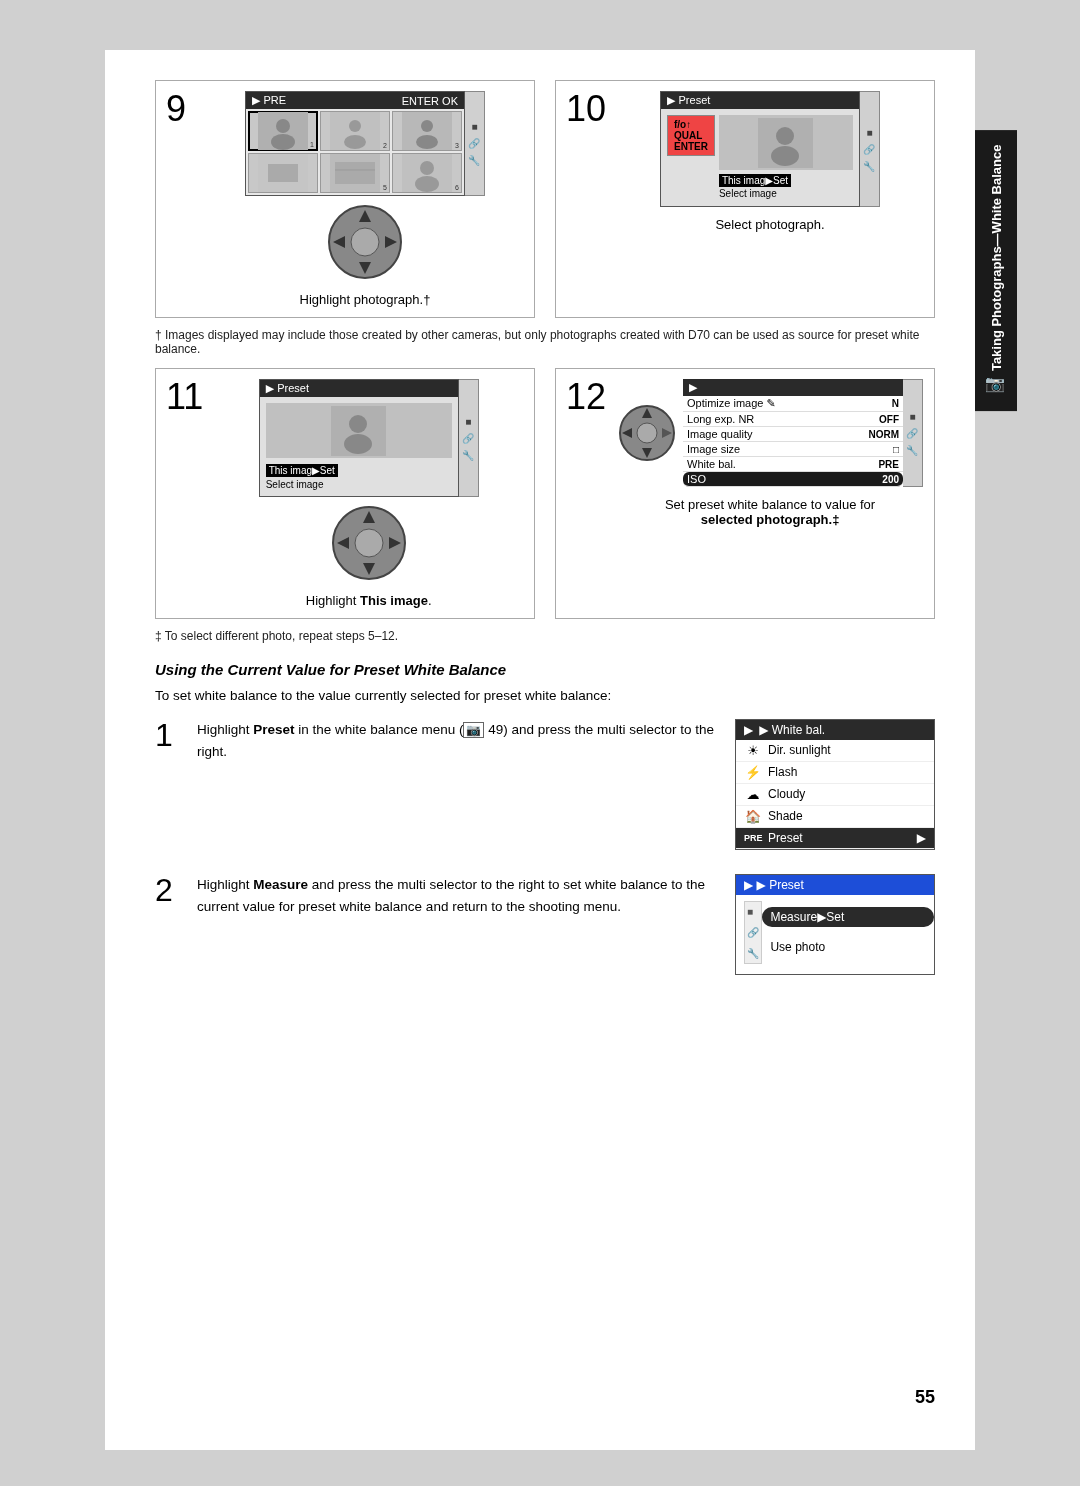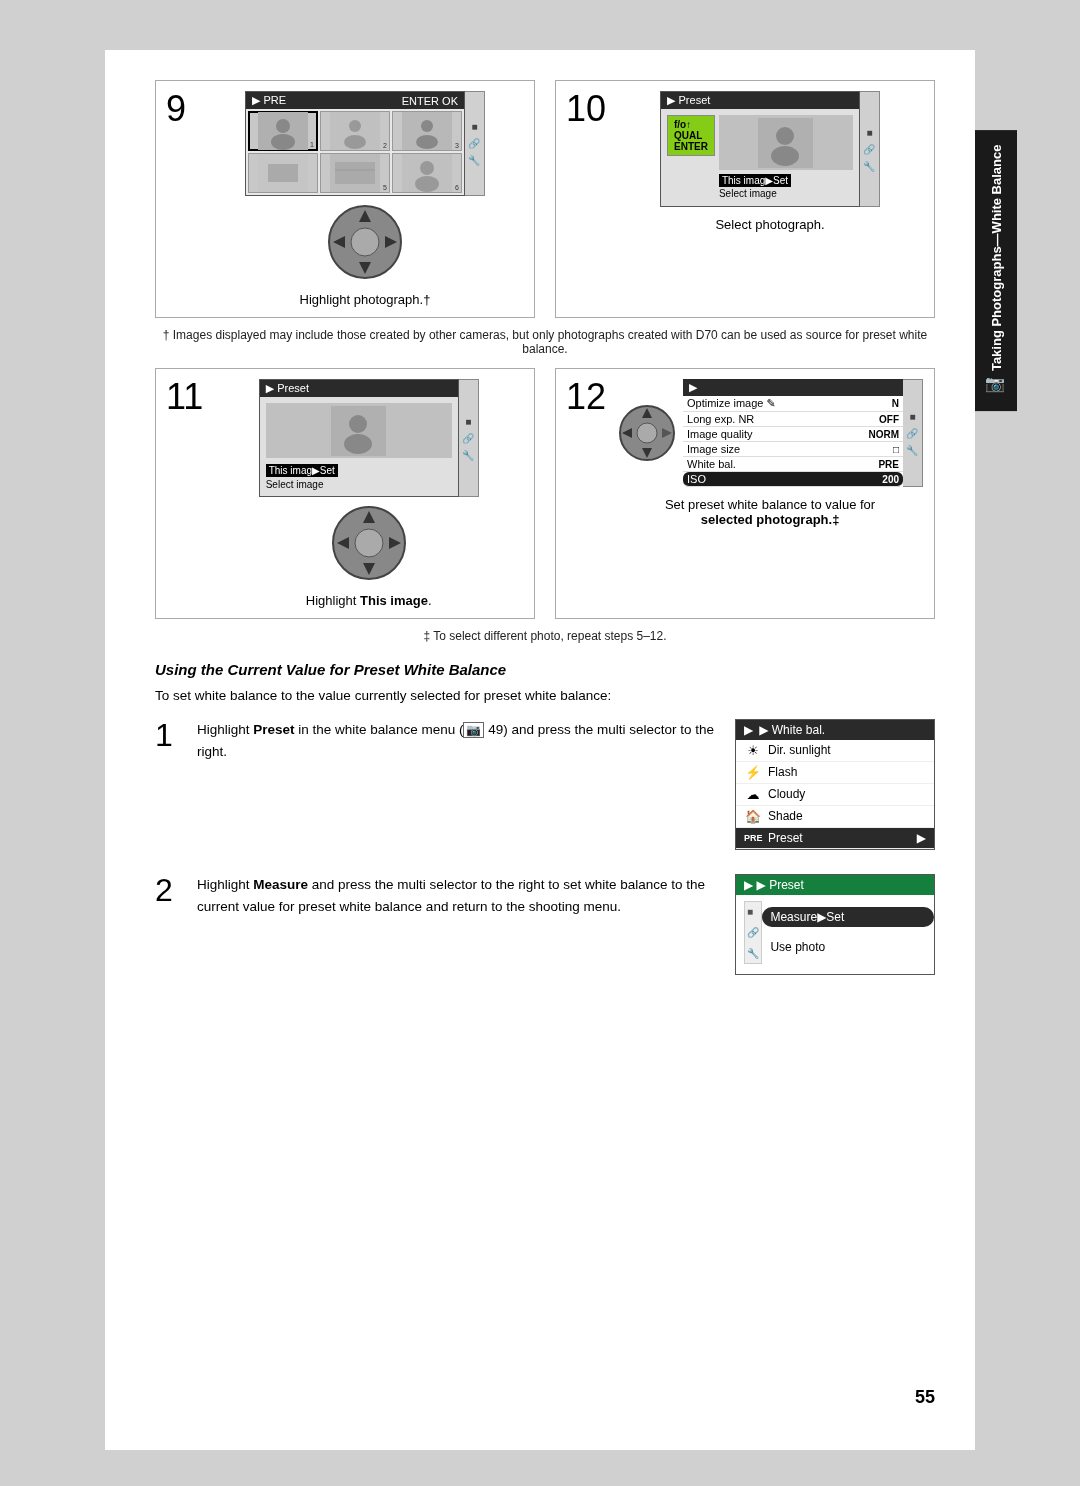--- a/index.html
+++ b/index.html
@@ -147,21 +147,20 @@
       position: relative;
       flex-shrink: 0;
     }
     .dpad svg { width: 80px; height: 80px; }
 
     
     .footnote {
       font-size: 12px;
       margin: 6px 0 12px 0;
       color: #222;
-      text-align: center;
     }
 
     
     .section-heading {
       font-style: italic;
       font-weight: bold;
       font-size: 15px;
       margin: 18px 0 8px 0;
     }
 
@@ -222,21 +221,21 @@
     .wb-icon { font-size: 13px; width: 18px; text-align: center; }
 
     
     .preset-screen2 {
       width: 200px;
       border: 1.5px solid #555;
       background: #fff;
       font-size: 12px;
     }
     .preset-screen2-header {
-      background: #15803d;
+      background: #1d4ed8;
       color: #fff;
       padding: 3px 8px;
     }
     .preset-screen2-body {
       padding: 6px 8px;
     }
     .preset-screen2-row {
       display: flex;
       align-items: center;
       gap: 4px;
@@ -374,21 +373,21 @@
     <div class="step-box">
       <div class="step-number">10</div>
       <div class="step-content">
         <div class="screen-with-side">
           <div style="width:200px; border:1.5px solid #555; background:#fff; font-size:11px;">
             <div class="screen-header">
               <span>▶ Preset</span>
             </div>
             <div style="display:flex; gap:4px; padding:6px; background:#e0e0e0;">
               <div style="display:flex;flex-direction:column;gap:4px; align-items:center;">
-                <div style="background:#84cc16; border:1px solid #888; padding:3px 6px; font-size:10px; font-weight:bold;">f/o↑<br>QUAL<br>ENTER</div>
+                <div style="background:#ef4444; border:1px solid #888; padding:3px 6px; font-size:10px; font-weight:bold;">f/o↑<br>QUAL<br>ENTER</div>
               </div>
               <div style="flex:1;">
                 <div style="background:#c0c0c0; height:55px; margin-bottom:4px; display:flex; align-items:center; justify-content:center;">
                   <svg width="55" height="50" viewBox="0 0 55 50">
                     <rect width="55" height="50" fill="#b0b0b0"></rect>
                     <circle cx="27" cy="18" r="9" fill="#888"></circle>
                     <ellipse cx="27" cy="38" rx="14" ry="10" fill="#888"></ellipse>
                   </svg>
                 </div>
                 <div style="display:flex;align-items:center;font-size:10px;gap:2px;">

